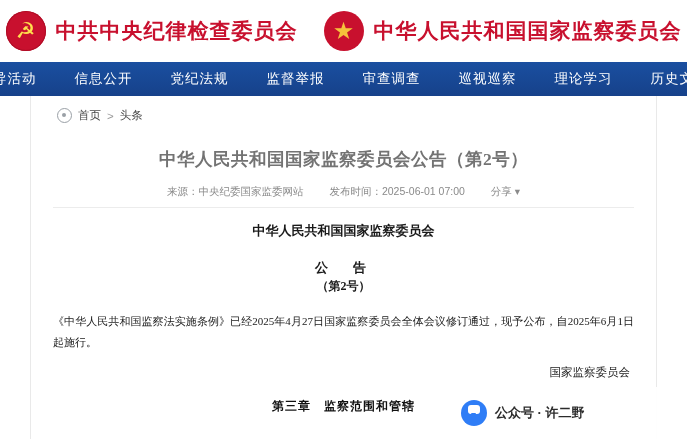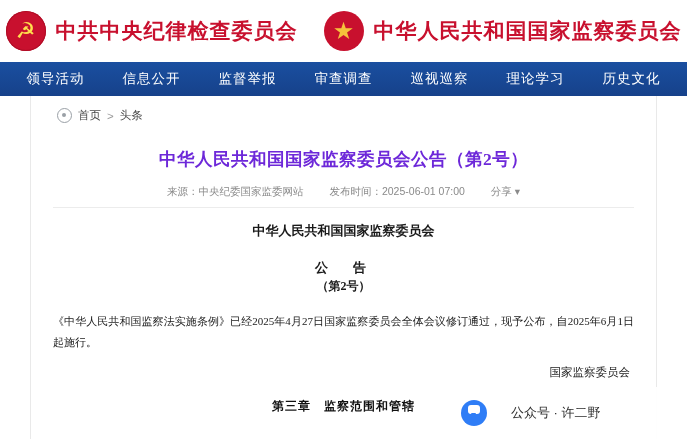--- a/index.html
+++ b/index.html
@@ -132,21 +132,21 @@
     left: 3.5px; top: 3.5px;
   }
   .crumb-link { color: #4a4a4a; cursor: pointer; }
   .crumb-sep { color: #9a9a9a; }
   .crumb-current { color: #4a4a4a; }
 
   .article-title {
     text-align: center;
     font-size: 17.5px;
     font-weight: bold;
-    color: #6d28d9;
+    color: #737373;
     margin: 18px 0 0 0;
     font-family: "Liberation Serif", serif;
     letter-spacing: 0.5px;
   }
   .meta-row {
     display: flex;
     align-items: flex-end;
     justify-content: center;
     gap: 26px;
     font-size: 10.5px;
@@ -219,23 +219,24 @@
   .watermark {
     position: absolute;
     right: 0;
     bottom: 0;
     height: 52px;
     width: 240px;
     background: rgba(255,255,255,0.92);
     display: flex;
     align-items: center;
     justify-content: flex-start;
-    gap: 24px;
+    gap: 8px;
     padding-left: 14px;
     box-sizing: border-box;
+    font-weight: bold;
   }
   .wm-avatar {
     width: 26px;
     height: 26px;
     border-radius: 50%;
     background: #2f7df6;
     position: relative;
     flex: none;
   }
   .wm-avatar::before {
@@ -275,20 +276,21 @@
     <div class="emblem-gold">
       <span class="star">★</span>
     </div>
     <div class="org-name">中华人民共和国国家监察委员会</div>
   </div>
 </div>
 
 <div class="nav-bar">
   <div class="nav-item">领导活动</div>
   <div class="nav-item">信息公开</div>
+  <div class="nav-item">党纪法规</div>
   <div class="nav-item">监督举报</div>
   <div class="nav-item">审查调查</div>
   <div class="nav-item">巡视巡察</div>
   <div class="nav-item">理论学习</div>
   <div class="nav-item">历史文化</div>
 </div>
 
 <div class="page-wrap">
   <div class="content-frame">
 

